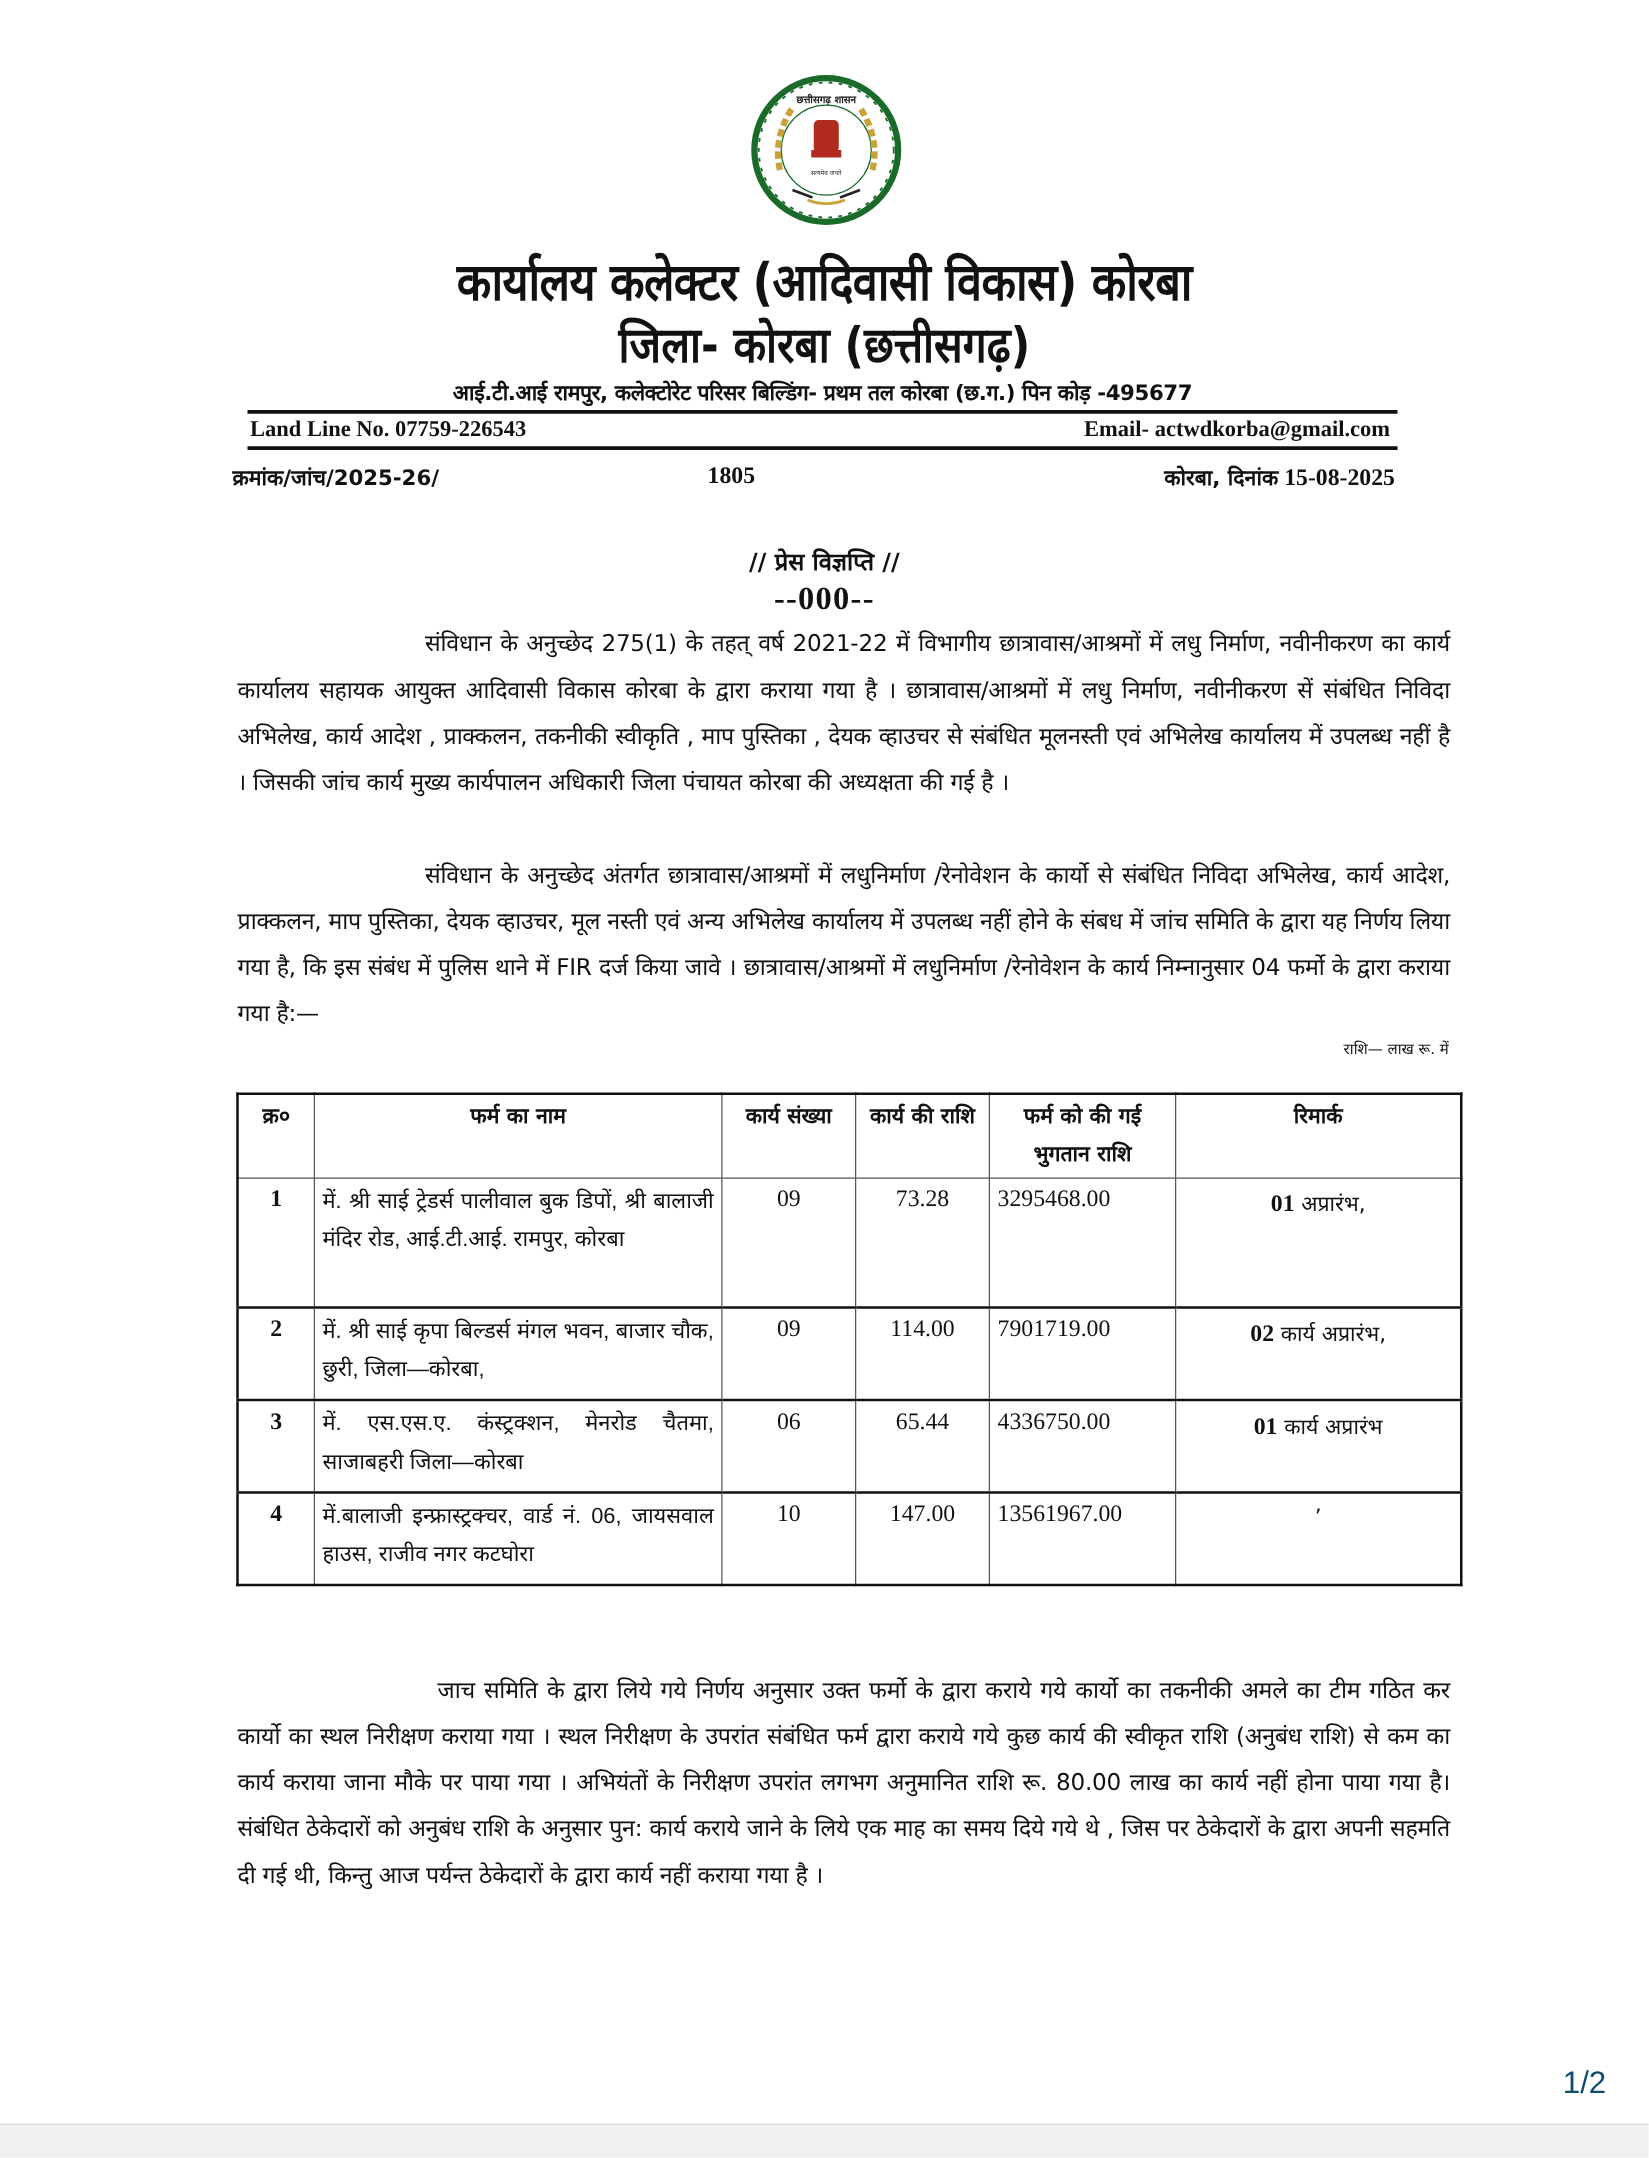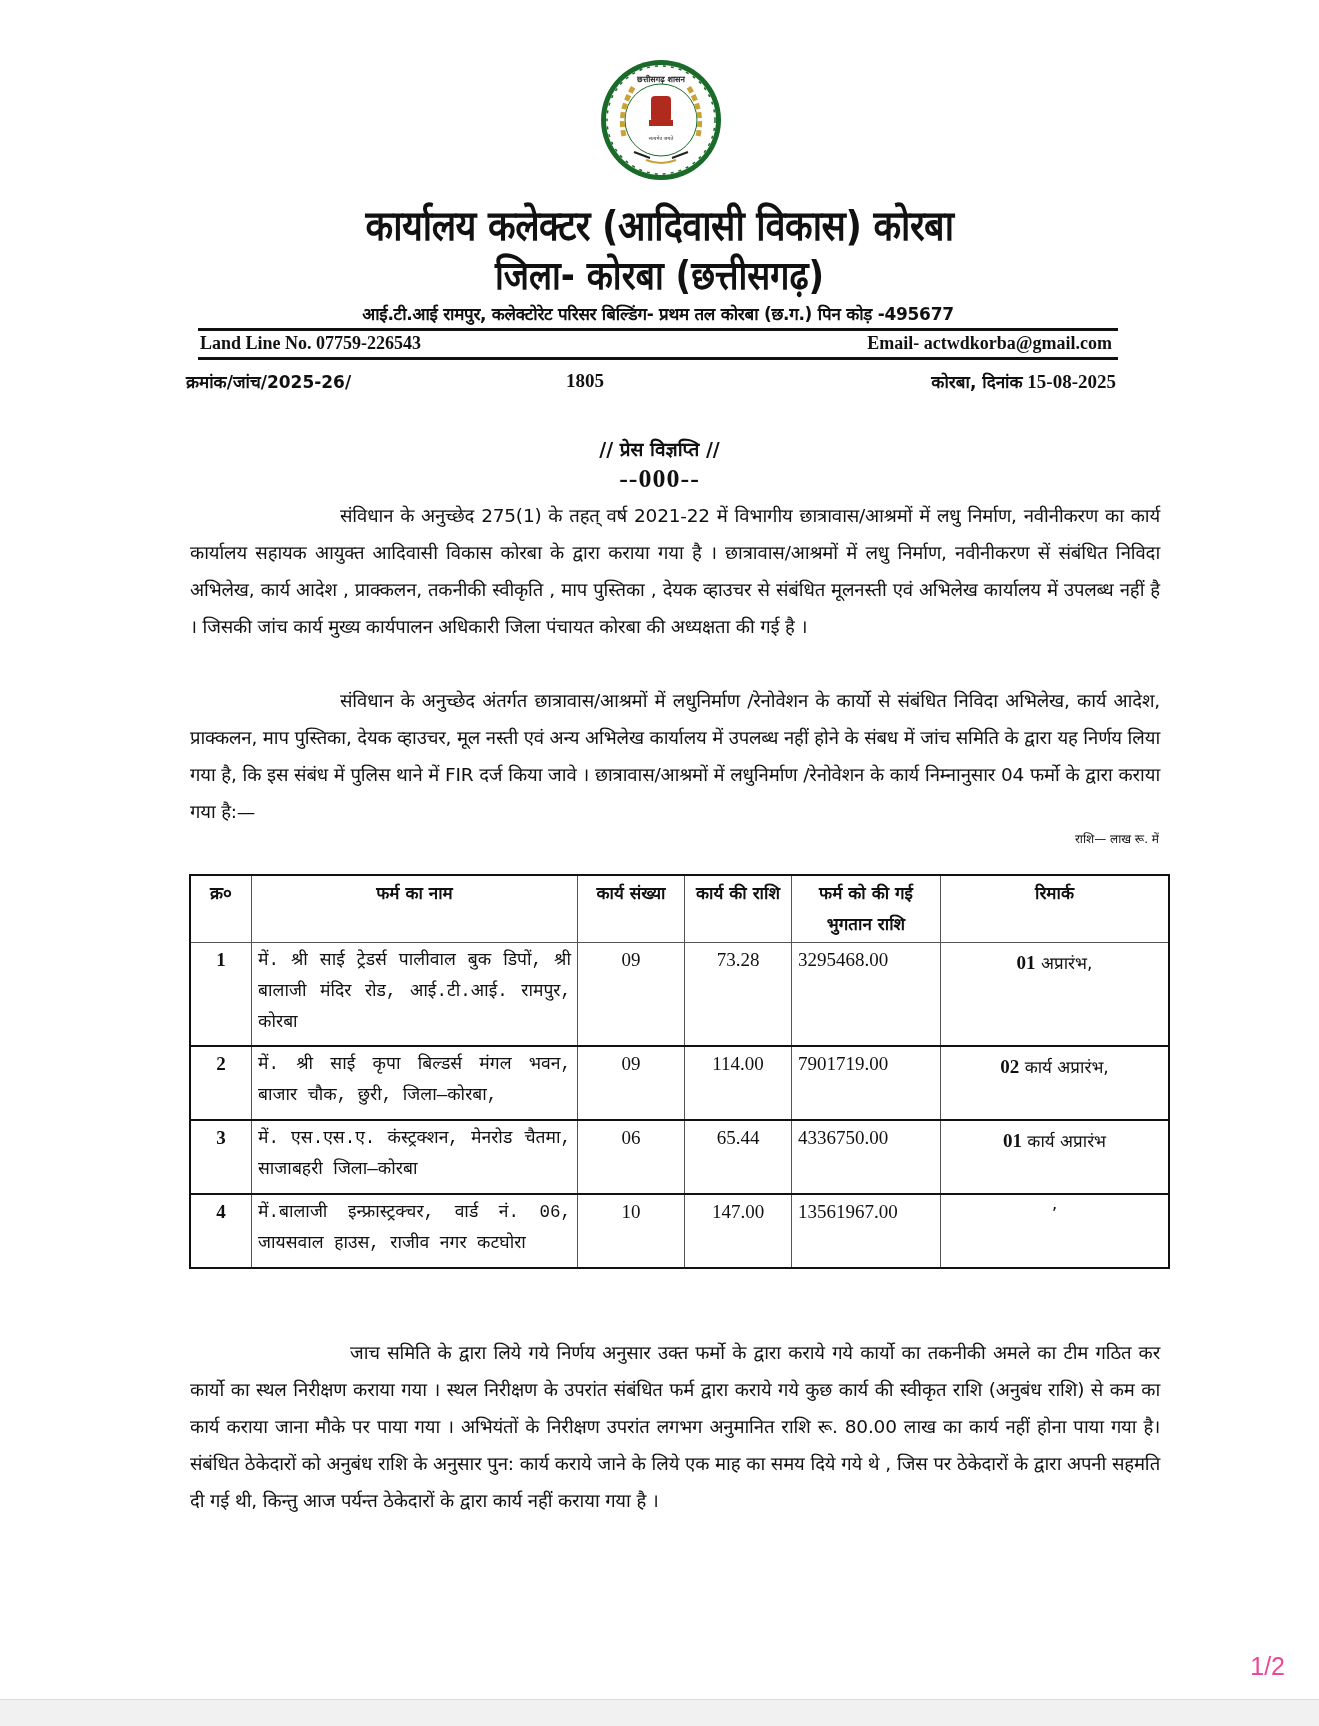--- a/index.html
+++ b/index.html
@@ -7,21 +7,21 @@
       width: 1319px; height: 1726px; position: relative; overflow: hidden;
       font-family: "Liberation Serif", "DejaVu Serif", serif; color: #111;
     }
     .page { position: absolute; left: 0; top: 0; width: 1319px; height: 1700px; background: #fff; }
     .footer-bar {
       position: absolute; left: 0; top: 1699px; width: 1319px; height: 27px;
       background: #f1f1f1; border-top: 1px solid #dcdcdc;
     }
     .page-indicator {
       position: absolute; right: 34px; top: 1652px; font-family: "Liberation Sans", sans-serif;
-      font-size: 25px; color: #ec4899;
+      font-size: 25px; color: #0c4a6e;
     }
 
     
     .emblem { position: absolute; left: 594px; top: 56px; width: 134px; height: 128px; }
 
     .title1 {
       position: absolute; left: 0; width: 1319px; top: 196px; text-align: center;
       font-family: "DejaVu Sans", sans-serif; font-weight: bold; font-size: 36px; letter-spacing: -0.5px;
       transform: scaleY(1.15); transform-origin: top center;
     }
@@ -76,21 +76,21 @@
     table.firms th, table.firms td {
       border: 1px solid #555; vertical-align: top; padding: 2px 6px;
     }
     table.firms { border: 2px solid #111; }
     table.firms tr.row-sep td { border-top: 2px solid #111; }
     table.firms th {
       font-family: "DejaVu Sans", sans-serif; font-weight: bold; font-size: 17px; text-align: center;
       line-height: 31px; height: 62px;
     }
     .col-sn { width: 48px; text-align: center; font-weight: bold; }
-    .col-name { width: 313px; font-family: Liberation Mono, monospace; font-size: 17.5px; line-height: 31px; text-align: justify; }
+    .col-name { width: 313px; font-family: Liberation Sans, sans-serif; font-size: 17.5px; line-height: 31px; text-align: justify; }
     .col-count { width: 94px; text-align: center; }
     .col-amt { width: 94px; text-align: center; }
     .col-paid { width: 136px; text-align: left; }
     .col-remark { text-align: center; font-family: "DejaVu Sans", sans-serif; font-size: 17px; padding-top: 8px !important; }
     .col-remark b { font-family: "Liberation Serif", serif; font-size: 19px; }
     td.num { padding-top: 6px !important; }
     tr.r1 td { height: 92px; }
     tr.r2 td { height: 62px; }
     tr.r3 td { height: 62px; }
     tr.r4 td { height: 62px; }

